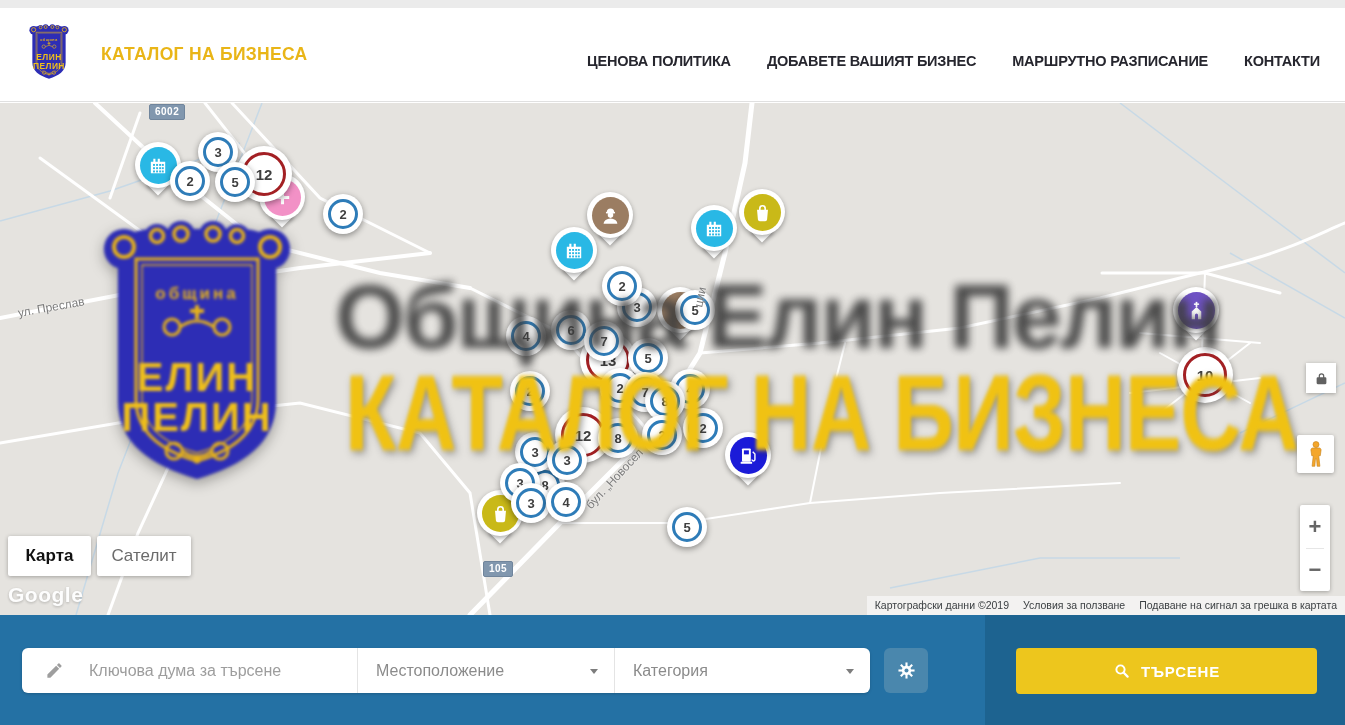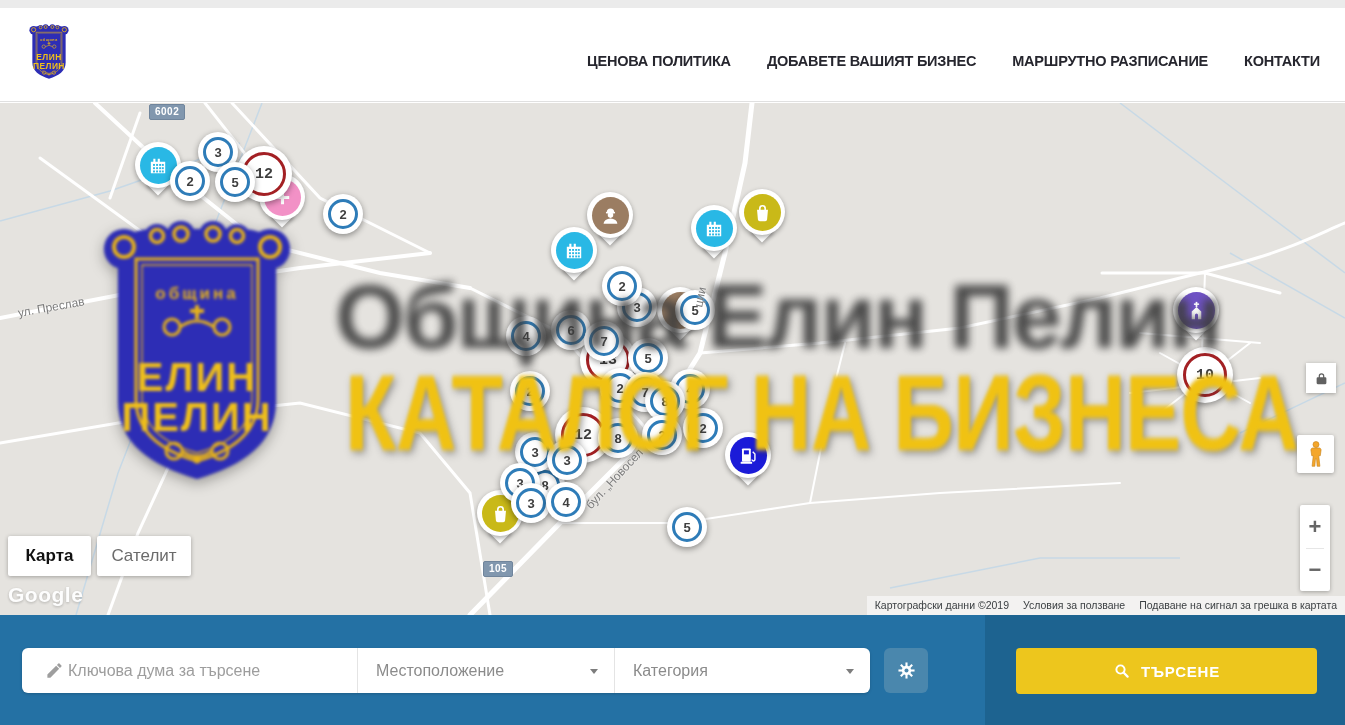--- a/index.html
+++ b/index.html
@@ -23,21 +23,21 @@
   .road-badge { position:absolute; background:#8197ae; border:1px solid #70859c; color:#fff; font-size:10px; font-weight:bold; padding:1px 5px 2px; border-radius:2px; letter-spacing:.5px; }
 
   
   .pin { position:absolute; width:46px; height:46px; }
   .pin::before { content:''; position:absolute; left:50%; top:33px; width:17px; height:17px; background:#fff; transform:translateX(-50%) rotate(45deg); box-shadow:2px 2px 4px rgba(0,0,0,.25); }
   .pin .circ { position:absolute; inset:0; border-radius:50%; background:#fff; box-shadow:0 2px 5px rgba(0,0,0,.35); display:flex; align-items:center; justify-content:center; }
   .pin .inner { width:37px; height:37px; border-radius:50%; display:flex; align-items:center; justify-content:center; }
   .cluster { position:absolute; border-radius:50%; background:#fff; box-shadow:0 2px 6px rgba(0,0,0,.4); display:flex; align-items:center; justify-content:center; cursor:pointer; }
   .cluster .ring { border-radius:50%; background:#fff; display:flex; align-items:center; justify-content:center; font-weight:bold; color:#3f3f3f; }
   .cluster.small { width:40px; height:40px; } .cluster.small .ring { width:30px; height:30px; border:3px solid #2e7cb8; font-size:13px; }
-  .cluster.big { width:56px; height:56px;font-family:Liberation Mono, monospace; } .cluster.big .ring { width:44px; height:44px; border:3.5px solid #a32024; font-size:15px; }
+  .cluster.big { width:56px; height:56px; } .cluster.big .ring { width:44px; height:44px; border:3.5px solid #a32024; font-size:15px; }
 
   
   .wm { position:absolute; pointer-events:none; }
   #wm-emblem { left:84px; top:112px; filter:blur(1.6px) drop-shadow(0 4px 7px rgba(0,0,0,.35)); }
   .wm-line1 { left:335px; top:163px; font-size:90px; font-weight:bold; color:#3e3e3e; white-space:nowrap; filter:blur(4px); opacity:.93; letter-spacing:-2px; }
   .wm-line2 { left:345px; top:247px; font-size:108px; font-weight:bold; color:#f0c213; white-space:nowrap; transform:scaleX(.78); transform-origin:left top; filter:blur(2.2px); text-shadow:3px 3px 9px rgba(50,50,50,.5); letter-spacing:-1px; }
 
   
   .map-type { position:absolute; left:8px; top:433px; display:flex; gap:6px;align-items:center; }
   .map-type .btn { background:#fff; height:40px; display:flex; align-items:center; justify-content:center; box-shadow:0 1px 4px rgba(0,0,0,.3); font-size:17px; cursor:pointer; border-radius:2px; }
@@ -51,21 +51,21 @@
   .ctrl-pegman { left:1297px; top:332px; width:37px; height:38px; border-radius:2px; }
   .ctrl-zoom { left:1300px; top:402px; width:30px; height:86px; flex-direction:column; border-radius:2px; }
   .zoom-btn { width:30px; height:42px; display:flex; align-items:center; justify-content:center; font-size:22px; font-weight:bold; color:#666; cursor:pointer; }
   .zoom-div { width:18px; height:1px; background:#e6e6e6; }
 
   
   .bottombar { position:absolute; left:0; top:615px; width:1345px; height:110px; background:#2471a4; }
   .bottombar .panel { position:absolute; left:985px; top:0; width:360px; height:110px; background:#1d6390; }
   .search-box { position:absolute; left:22px; top:33px; width:848px; height:45px; background:#fff; border-radius:6px; display:flex; align-items:stretch; box-shadow:0 1px 3px rgba(0,0,0,.18); }
   .sb-sec { display:flex; align-items:center; position:relative; }
-  .sb-keyword { flex:0 0 336px; padding-left:23px; gap:4px; border-right:1px solid #e4e4e4; }
+  .sb-keyword { flex:0 0 336px; padding-left:23px; gap:25px; border-right:1px solid #e4e4e4; }
   .sb-keyword input { border:none; outline:none; font-size:16px; color:#555; width:250px; font-family:inherit; }
   .sb-keyword input::placeholder { color:#9d9d9d; }
   .sb-select { flex:0 0 256px; padding:0 18px; font-size:16px; color:#8b8b8b; cursor:pointer; }
   .sb-select + .sb-select { border-left:1px solid #e4e4e4; }
   .caret { position:absolute; right:16px; top:50%; margin-top:-2px; width:0; height:0; border-left:4.5px solid transparent; border-right:4.5px solid transparent; border-top:5.5px solid #7d7d7d; }
   .gear-btn { position:absolute; left:884px; top:33px; width:44px; height:45px; background:#4a87ad; border-radius:6px; display:flex; align-items:center; justify-content:center; cursor:pointer; }
   .search-btn { position:absolute; left:1016px; top:33px; width:301px; height:46px; background:#edc61d; border:none; border-radius:4px; color:#fff; font-size:15px; font-weight:bold; letter-spacing:.8px; display:flex; align-items:center; justify-content:center; gap:10px; cursor:pointer; font-family:inherit; }
 </style>
 </head>
 <body>
@@ -105,20 +105,21 @@
     <g fill="#e6b219">
       <rect x="111" y="90" width="4" height="14"></rect>
               <rect x="106" y="94" width="14" height="4"></rect>
       <circle cx="113" cy="245" r="3.5"></circle>
     </g>
     <text x="113" y="84" text-anchor="middle" font-size="17" font-weight="bold" letter-spacing="3" fill="#e6b219">община</text>
     <text x="113" y="176" text-anchor="middle" font-size="40" font-weight="bold" letter-spacing="2" fill="#efbf1a">ЕЛИН</text>
     <text x="113" y="216" text-anchor="middle" font-size="40" font-weight="bold" letter-spacing="2" fill="#efbf1a">ПЕЛИН</text>
   </svg></span>
       <div class="logo-text">
+        <div class="logo-sub">КАТАЛОГ НА БИЗНЕСА</div>
       </div>
     </div>
     <nav class="nav" id="nav">
         <a>ЦЕНОВА ПОЛИТИКА</a>
         <a>ДОБАВЕТЕ ВАШИЯТ БИЗНЕС</a>
         <a>МАРШРУТНО РАЗПИСАНИЕ</a>
         <a>КОНТАКТИ</a>
       </nav>
   </header>
 

